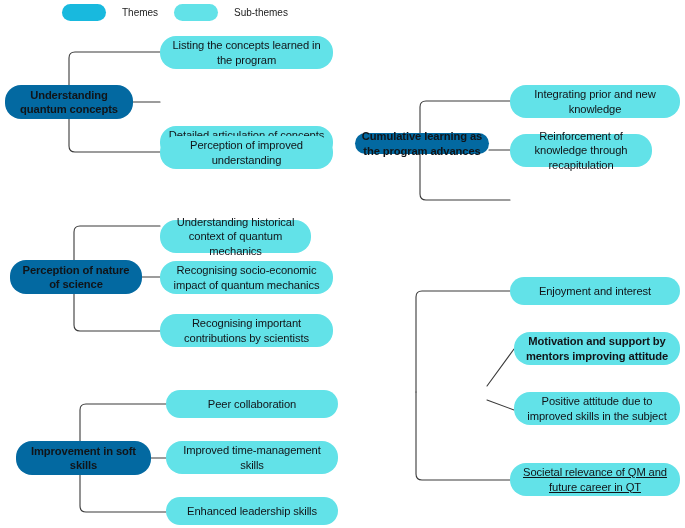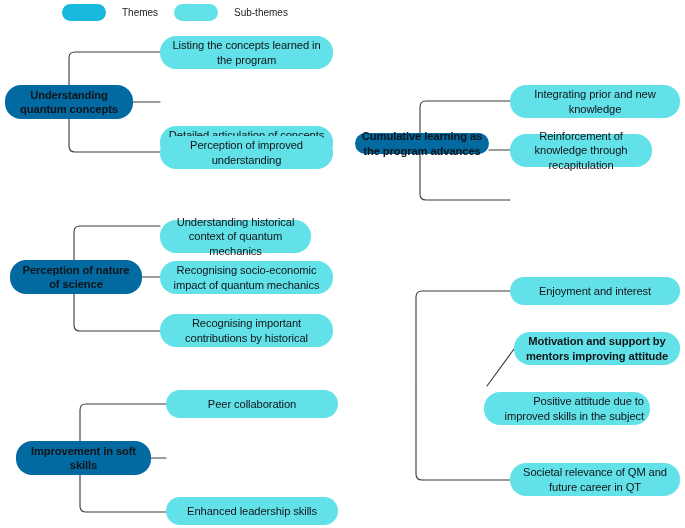--- a/index.html
+++ b/index.html
@@ -150,39 +150,42 @@
   <div class="node theme" style="left:10px; top:260px; width:132px; height:34px;">
     <span class="node-label">Perception of nature of science</span>
   </div>
   <div class="node subtheme" style="left:160px; top:210px; width:151px; height:33px;margin-top:10px;">
     <span class="node-label">Understanding historical context of quantum mechanics</span>
   </div>
   <div class="node subtheme" style="left:160px; top:261px; width:173px; height:33px;">
     <span class="node-label">Recognising socio-economic impact of quantum mechanics</span>
   </div>
   <div class="node subtheme" style="left:160px; top:314px; width:173px; height:33px;">
-    <span class="node-label">Recognising important contributions by historical</span>
+    <span class="node-label">Recognising important contributions by scientists</span>
   </div>
 
   <div class="node theme" style="left:16px; top:441px; width:135px; height:34px;">
     <span class="node-label">Improvement in soft skills</span>
   </div>
   <div class="node subtheme" style="left:166px; top:390px; width:172px; height:28px;">
     <span class="node-label">Peer collaboration</span>
+  </div>
+  <div class="node subtheme" style="left:166px; top:441px; width:172px; height:33px;">
+    <span class="node-label">Improved time-management skills</span>
   </div>
   <div class="node subtheme" style="left:166px; top:497px; width:172px; height:28px;">
     <span class="node-label">Enhanced leadership skills</span>
   </div>
 
   <div class="node subtheme" style="left:510px; top:277px; width:170px; height:28px;">
     <span class="node-label">Enjoyment and interest</span>
   </div>
   <div class="node subtheme" style="left:514px; top:332px; width:166px; height:33px;font-weight:bold;">
     <span class="node-label">Motivation and support by mentors improving attitude</span>
   </div>
-  <div class="node subtheme" style="left:484px; top:392px; width:166px; height:33px;text-align:right;">
+  <div class="node subtheme" style="left:514px; top:392px; width:166px; height:33px;">
     <span class="node-label">Positive attitude due to improved skills in the subject</span>
   </div>
-  <div class="node subtheme" style="left:510px; top:463px; width:170px; height:33px;">
+  <div class="node subtheme" style="left:510px; top:463px; width:170px; height:33px;text-decoration:underline;">
     <span class="node-label">Societal relevance of QM and future career in QT</span>
   </div>
 
 </div>
 
 </body></html>

